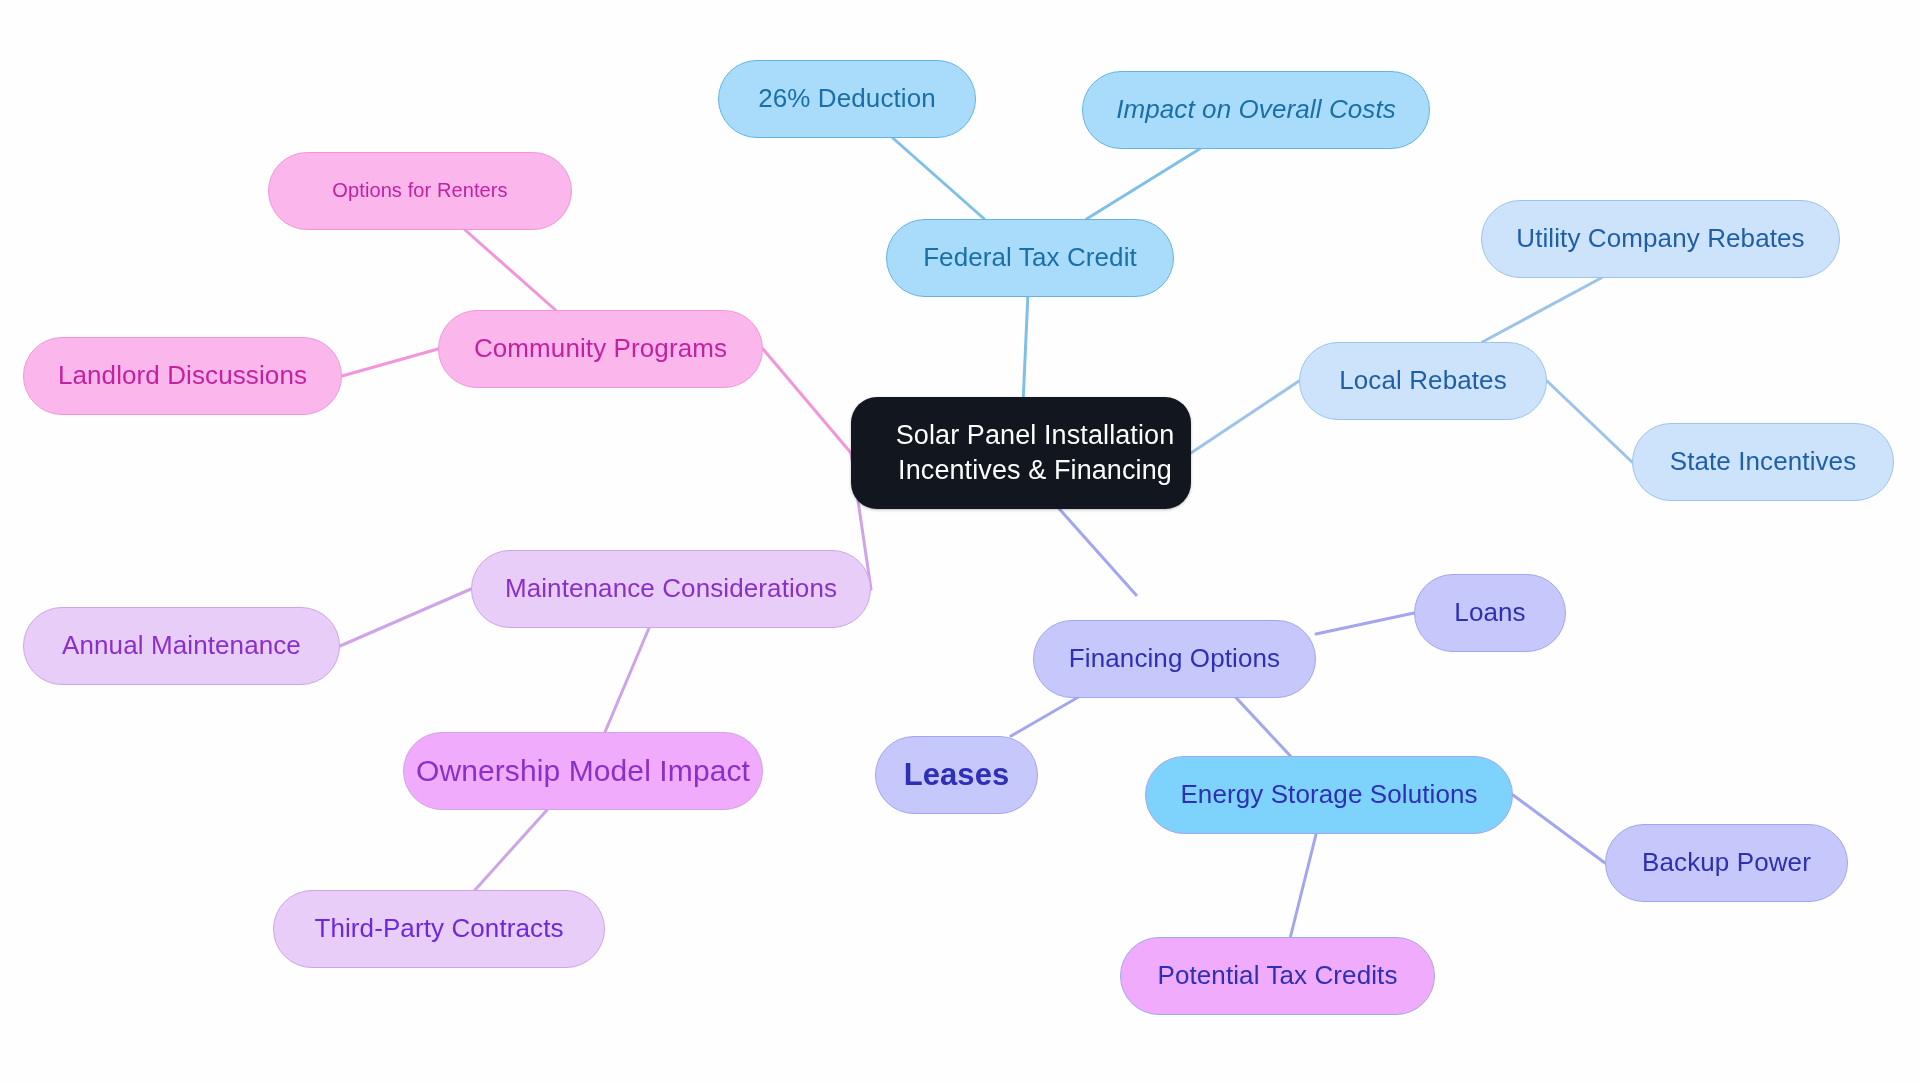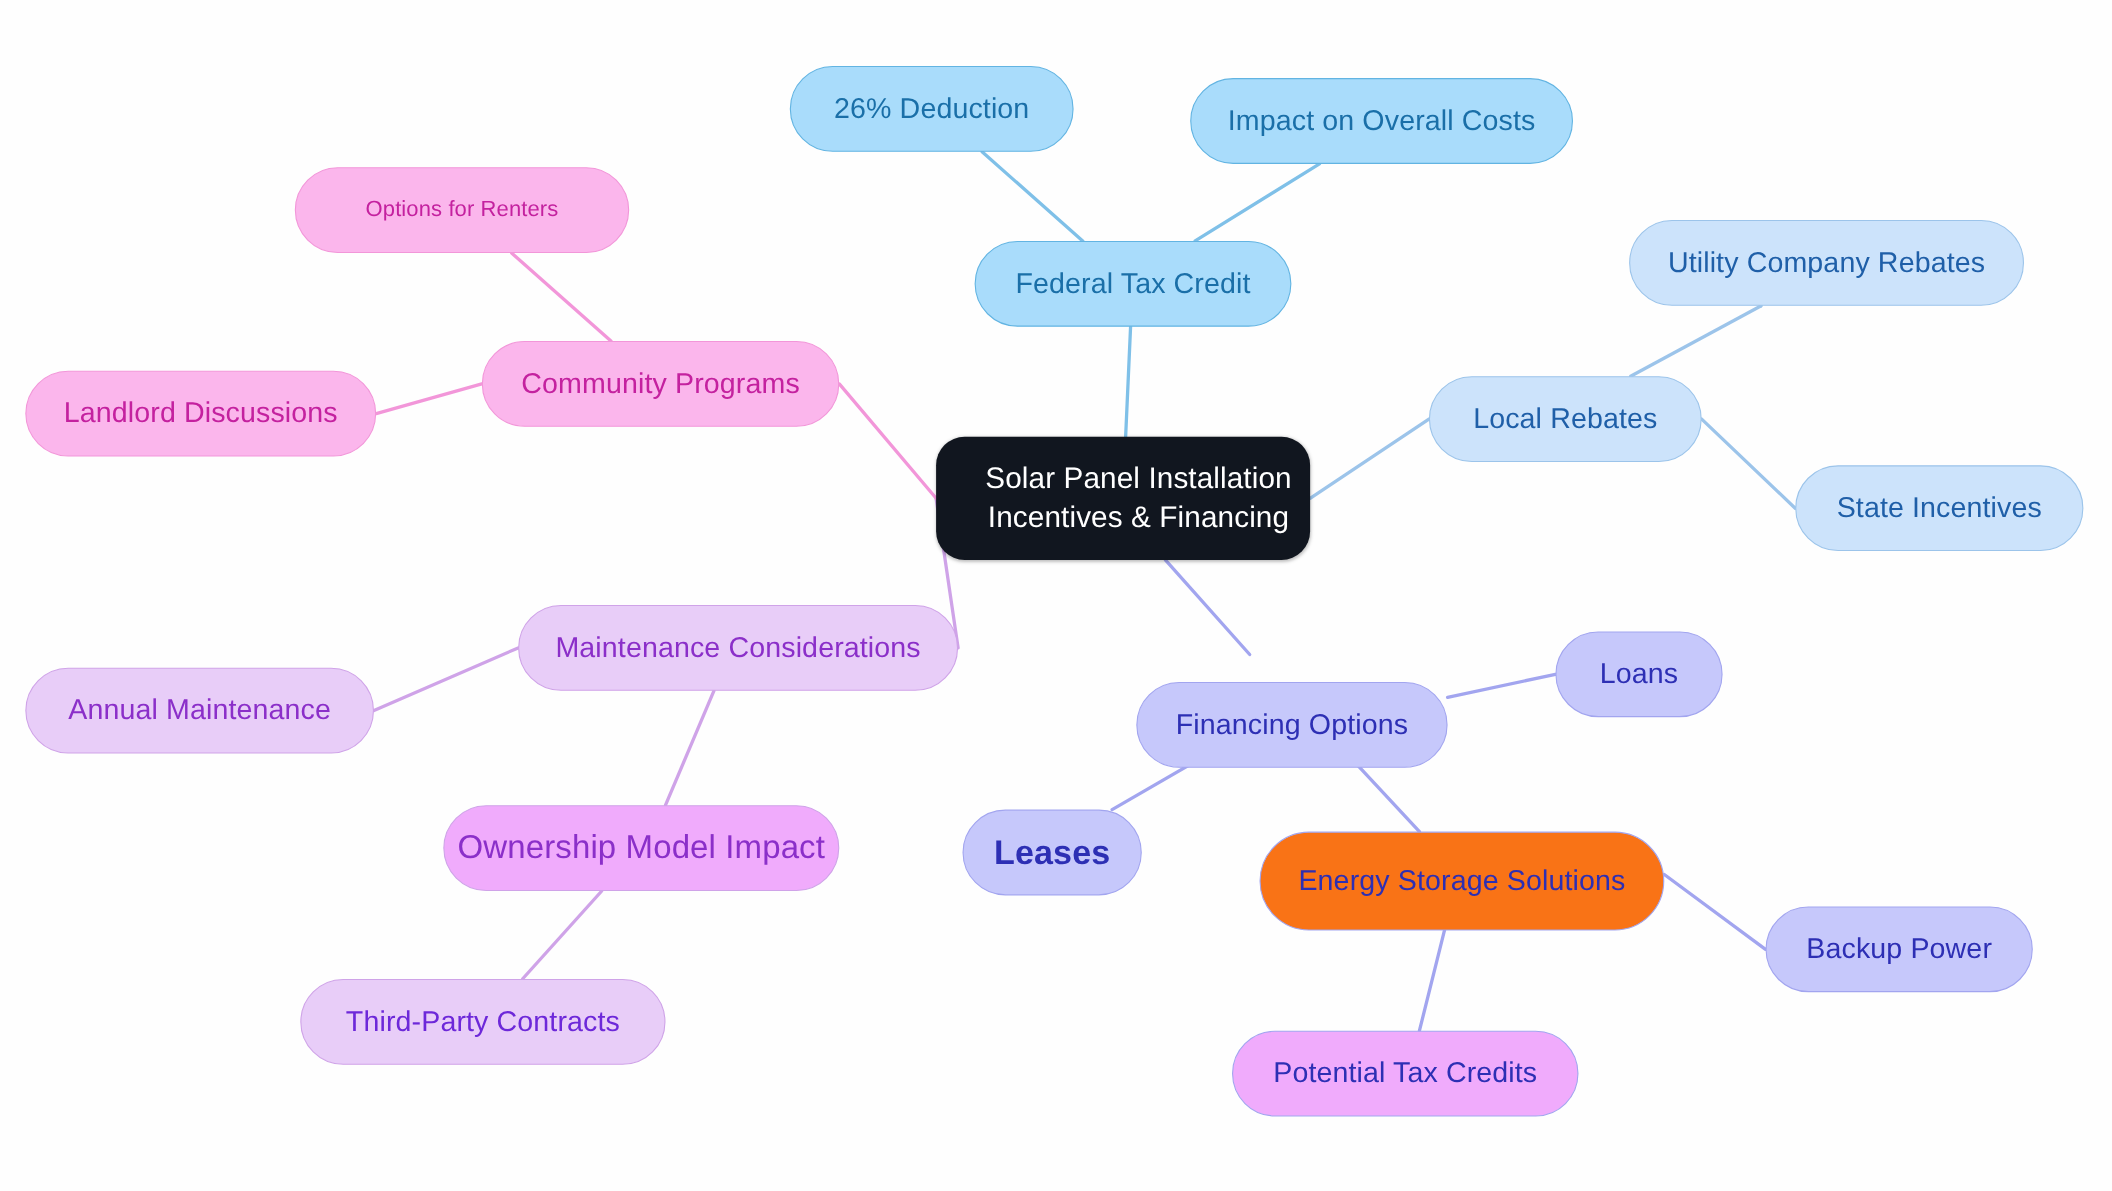--- a/index.html
+++ b/index.html
@@ -68,28 +68,28 @@
       <line x1="547.0" y1="810.0" x2="475.0" y2="890.0" stroke="#cfa3e8" stroke-width="3" stroke-linecap="round"></line>
       <line x1="851.0" y1="453.0" x2="763.0" y2="349.0" stroke="#f296d9" stroke-width="3" stroke-linecap="round"></line>
       <line x1="555.4" y1="310.0" x2="465.1" y2="230.0" stroke="#f296d9" stroke-width="3" stroke-linecap="round"></line>
       <line x1="438.0" y1="349.0" x2="342.0" y2="376.0" stroke="#f296d9" stroke-width="3" stroke-linecap="round"></line>
     </svg>
   <div id="nodes">
       <div class="node root" style="left: 851px; top: 397px; width: 340px; height: 112px; background: rgb(17, 22, 31); color: rgb(255, 255, 255); border-color: rgb(17, 22, 31); font-size: 27px; padding-left: 28px;"><span>Solar Panel Installation
 Incentives &amp; Financing</span></div>
       <div class="node" style="left: 886px; top: 219px; width: 288px; height: 78px; background: rgb(169, 220, 251); color: rgb(26, 111, 168); border-color: rgb(98, 180, 226); font-size: 26px;"><span>Federal Tax Credit</span></div>
       <div class="node" style="left: 718px; top: 60px; width: 258px; height: 78px; background: rgb(169, 220, 251); color: rgb(26, 111, 168); border-color: rgb(98, 180, 226); font-size: 26px;"><span>26% Deduction</span></div>
-      <div class="node" style="left: 1082px; top: 71px; width: 348px; height: 78px; background: rgb(169, 220, 251); color: rgb(26, 111, 168); border-color: rgb(98, 180, 226); font-size: 26px;"><span>Impact on Overall Costs</span></div>
+      <div class="node" style="left: 1082px; top: 71px; width: 348px; height: 78px; background: rgb(169, 220, 251); color: rgb(26, 111, 168); border-color: rgb(98, 180, 226); font-size: 26px; font-style: italic;"><span>Impact on Overall Costs</span></div>
       <div class="node" style="left: 1299px; top: 342px; width: 248px; height: 78px; background: rgb(204, 227, 251); color: rgb(31, 95, 168); border-color: rgb(156, 196, 234); font-size: 26px;"><span>Local Rebates</span></div>
       <div class="node" style="left: 1481px; top: 200px; width: 359px; height: 78px; background: rgb(204, 227, 251); color: rgb(31, 95, 168); border-color: rgb(156, 196, 234); font-size: 26px;"><span>Utility Company Rebates</span></div>
       <div class="node" style="left: 1632px; top: 423px; width: 262px; height: 78px; background: rgb(204, 227, 251); color: rgb(31, 95, 168); border-color: rgb(156, 196, 234); font-size: 26px;"><span>State Incentives</span></div>
       <div class="node" style="left: 1033px; top: 595px; width: 283px; height: 78px; background: rgb(198, 200, 251); color: rgb(45, 47, 180); border-color: rgb(162, 165, 239); font-size: 26px; margin-top: 25px;"><span>Financing Options</span></div>
       <div class="node" style="left: 1414px; top: 574px; width: 152px; height: 78px; background: rgb(198, 200, 251); color: rgb(45, 47, 180); border-color: rgb(162, 165, 239); font-size: 26px;"><span>Loans</span></div>
       <div class="node" style="left: 875px; top: 736px; width: 163px; height: 78px; background: rgb(198, 200, 251); color: rgb(45, 47, 180); border-color: rgb(162, 165, 239); font-size: 31px; font-weight: bold;"><span>Leases</span></div>
-      <div class="node" style="left: 1145px; top: 756px; width: 368px; height: 90px; background: #f97316; color: rgb(45, 47, 180); border-color: rgb(162, 165, 239); font-size: 26px;"><span>Energy Storage Solutions</span></div>
+      <div class="node" style="left: 1145px; top: 756px; width: 368px; height: 78px; background: #7dd3fc; color: rgb(45, 47, 180); border-color: rgb(162, 165, 239); font-size: 26px;"><span>Energy Storage Solutions</span></div>
       <div class="node" style="left: 1605px; top: 824px; width: 243px; height: 78px; background: rgb(198, 200, 251); color: rgb(45, 47, 180); border-color: rgb(162, 165, 239); font-size: 26px;"><span>Backup Power</span></div>
       <div class="node" style="left: 1120px; top: 937px; width: 315px; height: 78px; background: #f0abfc; color: rgb(45, 47, 180); border-color: rgb(162, 165, 239); font-size: 26px;"><span>Potential Tax Credits</span></div>
       <div class="node" style="left: 471px; top: 550px; width: 400px; height: 78px; background: rgb(232, 205, 248); color: rgb(139, 47, 201); border-color: rgb(207, 163, 232); font-size: 26px;"><span>Maintenance Considerations</span></div>
       <div class="node" style="left: 23px; top: 607px; width: 317px; height: 78px; background: rgb(232, 205, 248); color: rgb(139, 47, 201); border-color: rgb(207, 163, 232); font-size: 26px;"><span>Annual Maintenance</span></div>
       <div class="node" style="left: 403px; top: 732px; width: 360px; height: 78px; background: #f0abfc; color: rgb(139, 47, 201); border-color: rgb(207, 163, 232); font-size: 30px; align-items: center;"><span>Ownership Model Impact</span></div>
       <div class="node" style="left: 273px; top: 890px; width: 332px; height: 78px; background: rgb(232, 205, 248); color: #6d28d9; border-color: rgb(207, 163, 232); font-size: 26px;"><span>Third-Party Contracts</span></div>
       <div class="node" style="left: 438px; top: 310px; width: 325px; height: 78px; background: rgb(251, 182, 236); color: rgb(196, 33, 159); border-color: rgb(242, 150, 217); font-size: 26px;"><span>Community Programs</span></div>
       <div class="node" style="left: 268px; top: 152px; width: 304px; height: 78px; background: rgb(251, 182, 236); color: rgb(196, 33, 159); border-color: rgb(242, 150, 217); font-size: 20px;"><span>Options for Renters</span></div>
       <div class="node" style="left: 23px; top: 337px; width: 319px; height: 78px; background: rgb(251, 182, 236); color: rgb(196, 33, 159); border-color: rgb(242, 150, 217); font-size: 26px;"><span>Landlord Discussions</span></div>
     </div>

